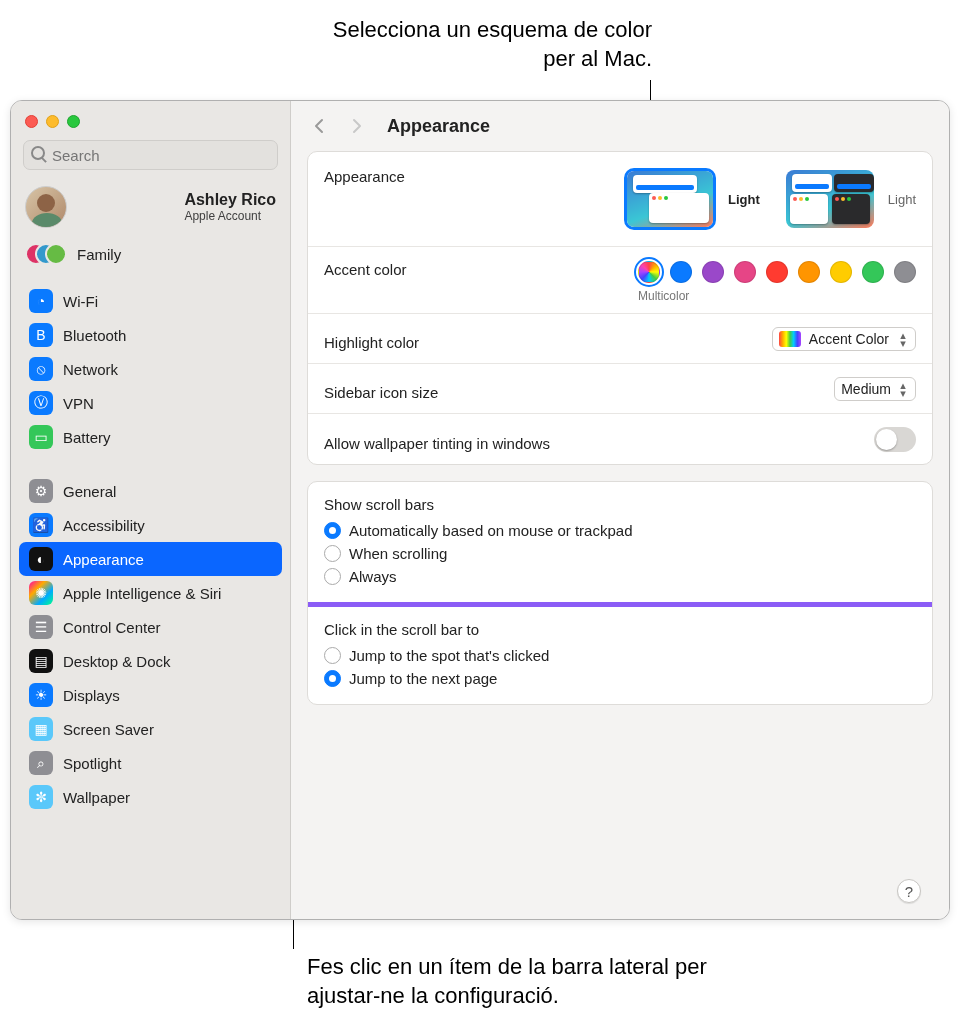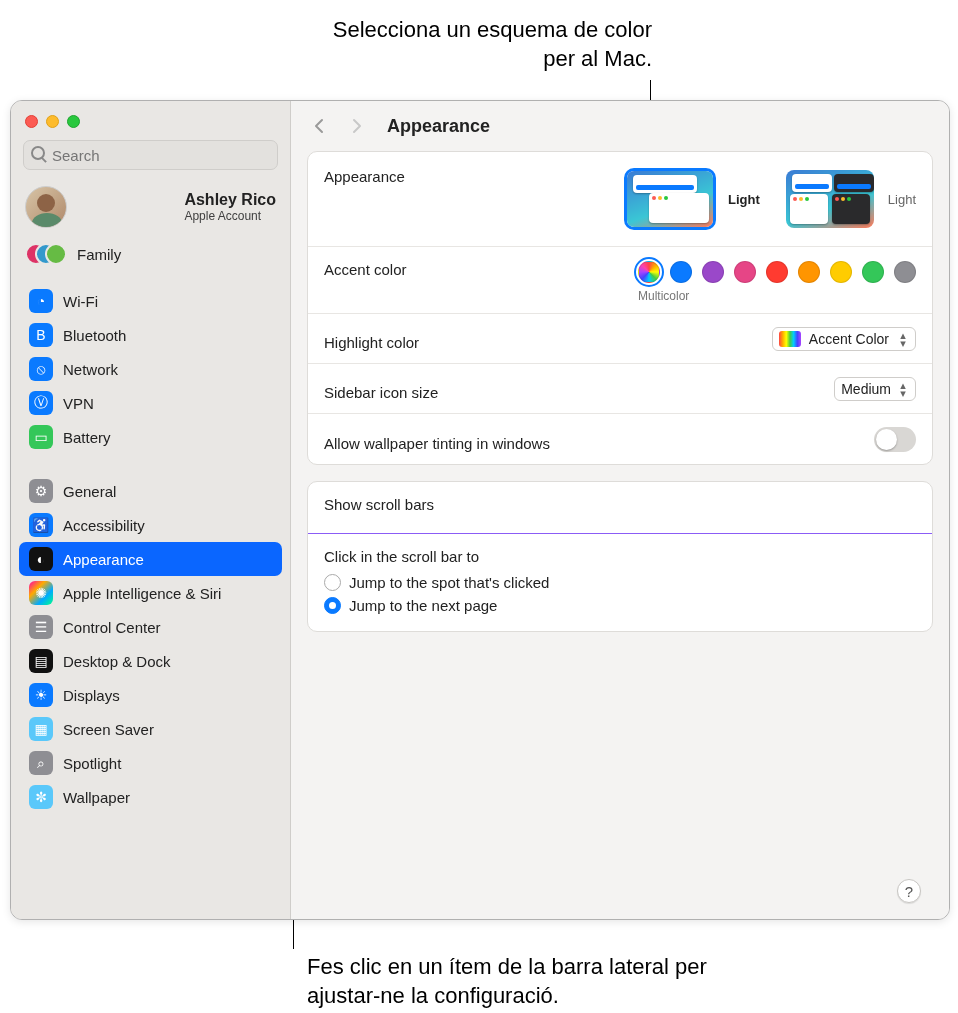--- a/index.html
+++ b/index.html
@@ -279,21 +279,21 @@
   .radio {
     width:17px; height:17px; border-radius:50%;
     border:1px solid #aaa; background:#fff;
     display:flex; align-items:center; justify-content:center;
     flex-shrink:0;
   }
   .radio.checked { border-color:#0a7aff; background:#0a7aff;}
   .radio.checked::after{
     content:""; width:7px; height:7px; border-radius:50%; background:#fff;
   }
-  .scroll-panel-row { display:block; padding:14px 16px; border-bottom:1px solid #8b5cf6;}
+  .scroll-panel-row { display:block; padding:14px 16px; border-bottom:5px solid #8b5cf6;}
   .scroll-panel-row:last-child{border-bottom:none;}
 
   .help-btn {
     position:absolute; right:28px; bottom:16px;
     width:24px; height:24px; border-radius:50%;
     border:1px solid #c8c6c3; background:#fff;
     display:flex; align-items:center; justify-content:center;
     font-size:15px; color:#555;
     box-shadow:0 1px 1px rgba(0,0,0,0.1);
   }
@@ -519,20 +519,34 @@
           <div class="spacer"></div>
           <div class="toggle">
             <div class="knob"></div>
           </div>
         </div>
       </div>
 
       <div class="panel">
         <div class="scroll-panel-row radio-group">
           <div class="group-title">Show scroll bars</div>
+          <div id="scrollbars-options">
+              <div class="radio-row">
+                <div class="radio checked"></div>
+                <span>Automatically based on mouse or trackpad</span>
+              </div>
+              <div class="radio-row">
+                <div class="radio"></div>
+                <span>When scrolling</span>
+              </div>
+              <div class="radio-row">
+                <div class="radio"></div>
+                <span>Always</span>
+              </div>
+            </div>
         </div>
         <div class="scroll-panel-row radio-group">
           <div class="group-title">Click in the scroll bar to</div>
           <div id="scrollclick-options">
               <div class="radio-row">
                 <div class="radio"></div>
                 <span>Jump to the spot that's clicked</span>
               </div>
               <div class="radio-row">
                 <div class="radio checked"></div>

